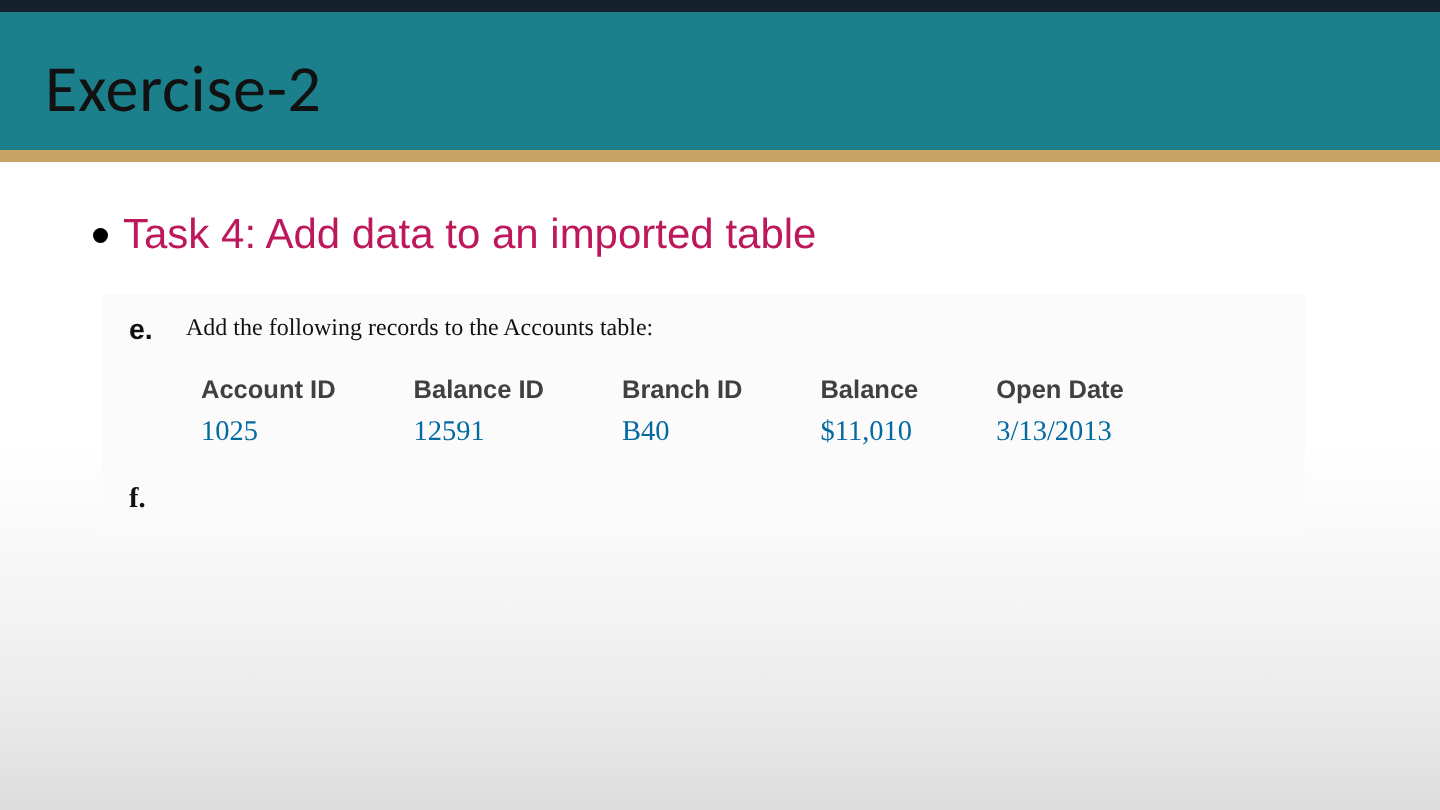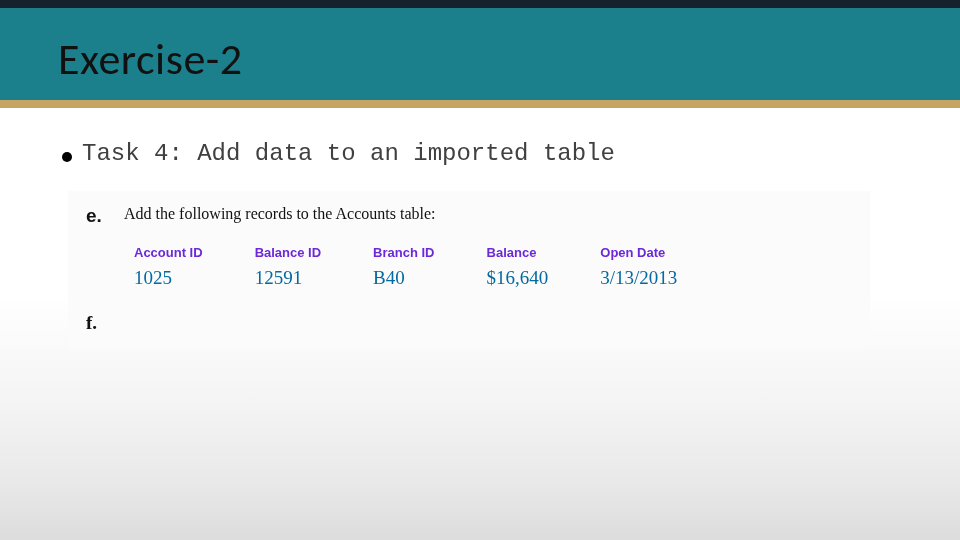--- a/index.html
+++ b/index.html
@@ -25,21 +25,20 @@
   .title {
     position: absolute;
     left: 30px;
     top: 32px;
     font-size: 44px;
     font-weight: 400;
     color: #111;
     letter-spacing: 0.5px;
     font-family: "Calibri", "Segoe UI", Arial, sans-serif;
     z-index: 2;
-    margin-left: 28px;
   }
   .gold-rule {
     position: absolute;
     left: 0;
     top: 100px;
     width: 100%;
     height: 8px;
     background: #c6a564;
   }
   .content {
@@ -56,23 +55,23 @@
   .bullet-dot {
     width: 10px;
     height: 10px;
     background: #000;
     border-radius: 50%;
     margin-top: 12px;
     margin-right: 10px;
     flex-shrink: 0;
   }
   .bullet-text {
-    font-size: 24px;
-    color: #404040;
-    font-family: Liberation Mono, monospace;
+    font-size: 28px;
+    color: #be185d;
+    font-family: Liberation Sans, sans-serif;
   }
   .textbook-box {
     background: #fbfbfb;
     width: 802px;
     margin-left: 6px;
     padding: 14px 8px 14px 8px;
     font-family: "Times New Roman", Times, serif;
   }
   .instr-row {
     display: flex;
@@ -101,22 +100,22 @@
     margin-top: 6px;
     margin-bottom: 20px;
   }
   .records-table table {
     border-collapse: collapse;
   }
   .records-table th {
     text-align: left;
     font-family: Arial, "Helvetica Neue", sans-serif;
     font-weight: 700;
-    font-size: 13px;
-    color: #6d28d9;
+    font-size: 17px;
+    color: #404040;
     padding: 4px 0;
     padding-right: 52px;
   }
   .records-table td {
     text-align: left;
     font-family: "Times New Roman", Times, serif;
     font-size: 19px;
     color: #0369a1;
     padding: 3px 0;
     padding-right: 52px;
@@ -156,21 +155,21 @@
             <th>Branch ID</th>
             <th>Balance</th>
             <th>Open Date</th>
           </tr>
         </thead>
         <tbody>
           <tr>
             <td>1025</td>
             <td>12591</td>
             <td>B40</td>
-            <td>$16,640</td>
+            <td>$11,010</td>
             <td>3/13/2013</td>
           </tr>
         </tbody>
       </table>
     </div>
 
     <div class="instr-row" style="margin-bottom:0;">
       <div class="instr-marker serif">f.</div>
     </div>
 

